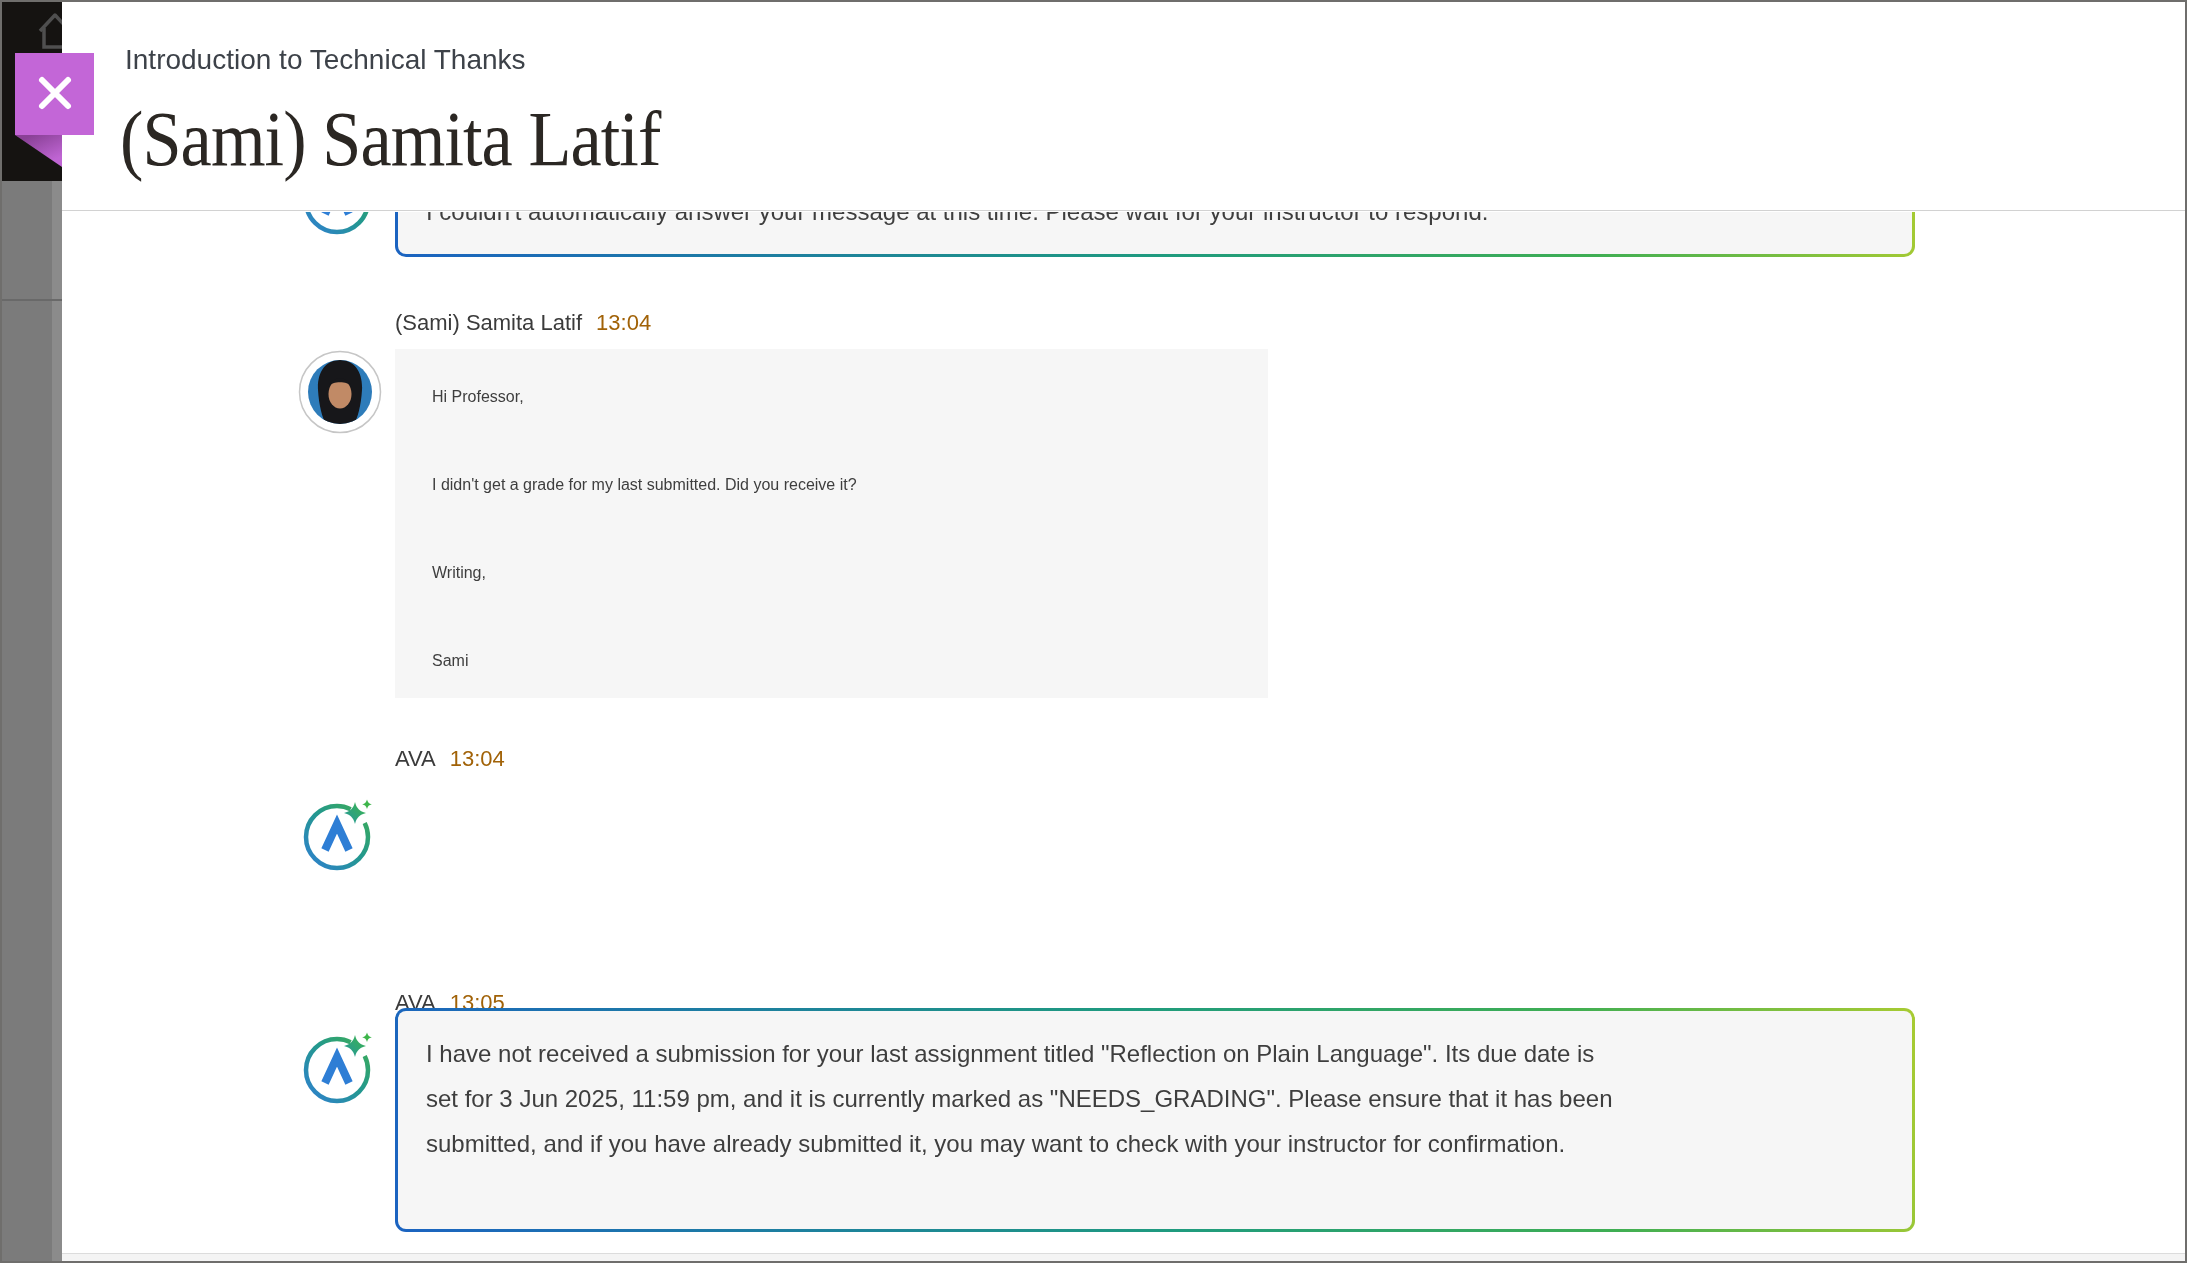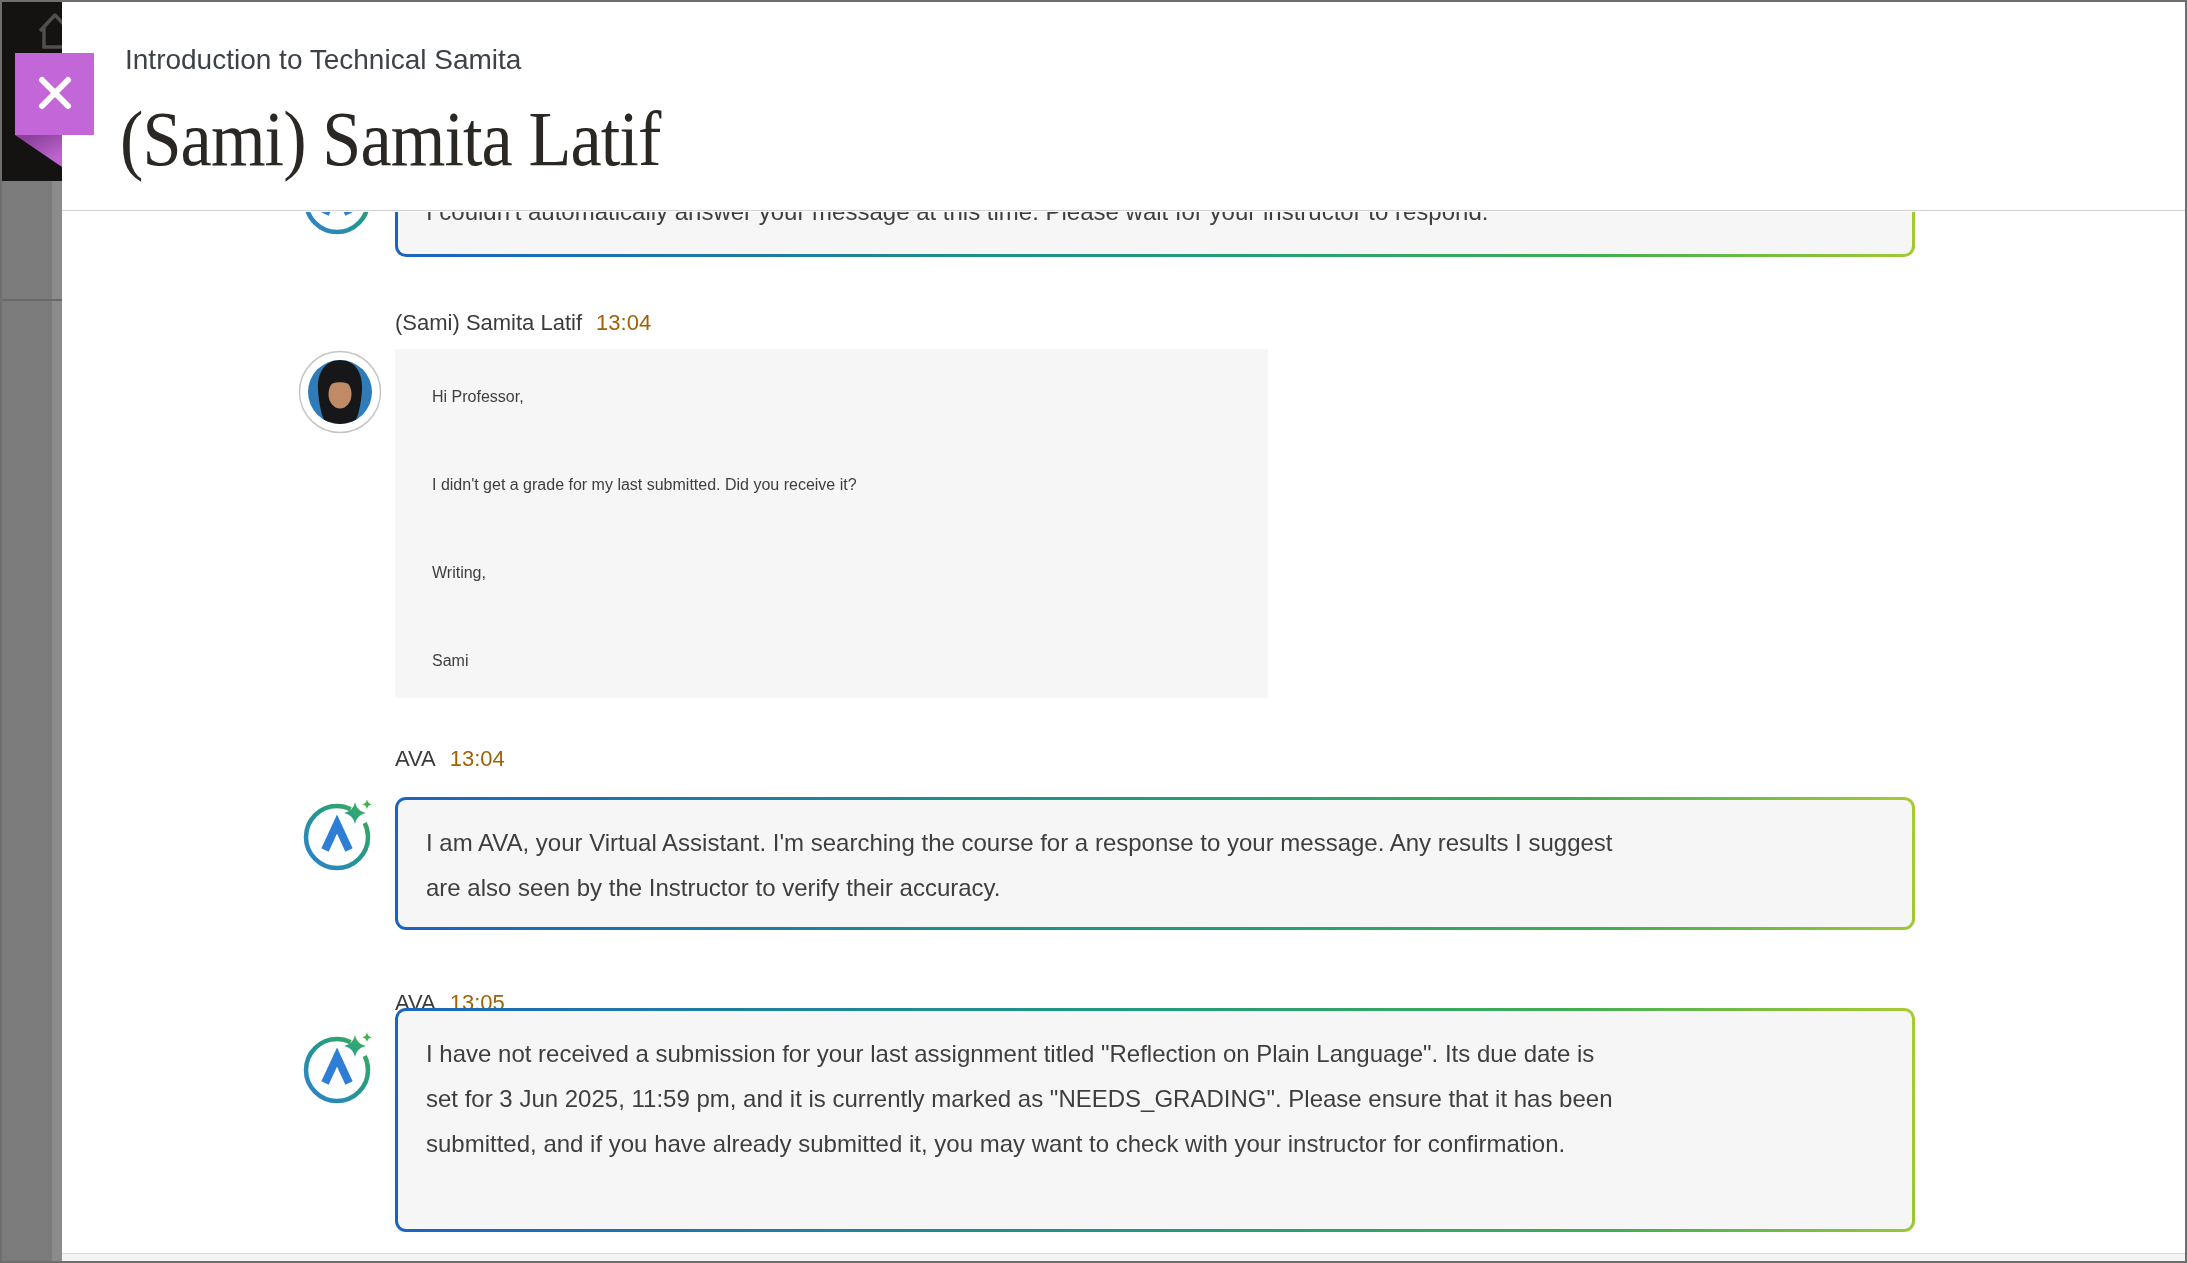--- a/index.html
+++ b/index.html
@@ -62,21 +62,21 @@
     <div class="rail-divider"></div>
     <span class="home-icon">
       <svg width="38" height="46" viewBox="0 0 38 46">
         <path d="M4 24 L19 8 L34 24" stroke="#4f4f4f" stroke-width="3.5" fill="none" stroke-linejoin="round"></path>
         <path d="M8 21 V40 H30 V21" stroke="#4f4f4f" stroke-width="3.5" fill="none"></path>
       </svg>
     </span>
   </div>
 
   <div class="panel">
-    <div class="course-title">Introduction to Technical Samita</div>
+    <div class="course-title">Introduction to Technical Thanks</div>
     <div class="panel-title">(Sami) Samita Latif</div>
     <div class="header-divider"></div>
 
     <div class="chat">
 
       <span class="ava-icon" style="left:236px;top:-51px">
         <svg width="78" height="78" viewBox="0 0 78 78">
           <defs>
             <linearGradient id="gRing1" x1="0" y1="1" x2="1" y2="0">
               <stop offset="0" stop-color="#2f7fd2"></stop>
@@ -137,26 +137,20 @@
               <stop offset="0" stop-color="#2396a0"></stop>
                 <stop offset="1" stop-color="#3db54a"></stop>
             </linearGradient>
           </defs>
           <circle cx="39" cy="40" r="31" fill="none" stroke="url(#gRing2)" stroke-width="4.5" stroke-dasharray="160 20 14.8 0"></circle>
           <path d="M27 53 L39 27 L51 53" stroke="#2e7ed5" stroke-width="8" fill="none"></path>
           <path d="M57 5 C58.6 11.4 61.6 14.4 68 16 C61.6 17.6 58.6 20.6 57 27 C55.4 20.6 52.4 17.6 46 16 C52.4 14.4 55.4 11.4 57 5 Z" fill="url(#gStar2)"></path>
           <path d="M69 2.5 C69.7 5.3 71 6.6 73.8 7.3 C71 8 69.7 9.3 69 12.1 C68.3 9.3 67 8 64.2 7.3 C67 6.6 68.3 5.3 69 2.5 Z" fill="#3db54a"></path>
         </svg>
       </span>
-      <div class="bubble-wrap" style="left:333px;top:585px;width:1520px;height:133px">
-        <div class="bubble">
-            <div class="msg-text">I am AVA, your Virtual Assistant. I'm searching the course for a response to your message. Any results I suggest
-are also seen by the Instructor to verify their accuracy.</div>
-          </div>
-      </div>
 
       <div class="msg-label" style="left:333px;top:778px">
         <span>AVA</span><span class="time">13:05</span>
       </div>
       <span class="ava-icon" style="left:236px;top:818px">
         <svg width="78" height="78" viewBox="0 0 78 78">
           <defs>
             <linearGradient id="gRing3" x1="0" y1="1" x2="1" y2="0">
               <stop offset="0" stop-color="#2f7fd2"></stop>
                 <stop offset="0.55" stop-color="#23998c"></stop>

